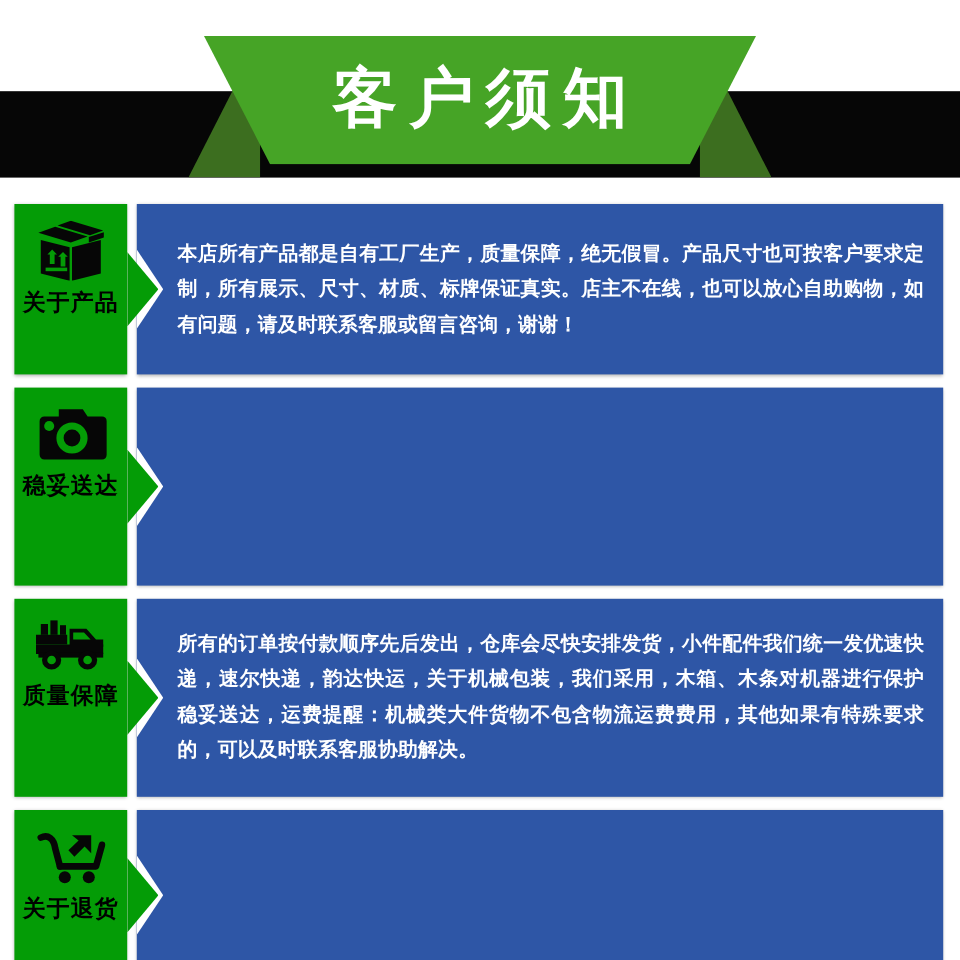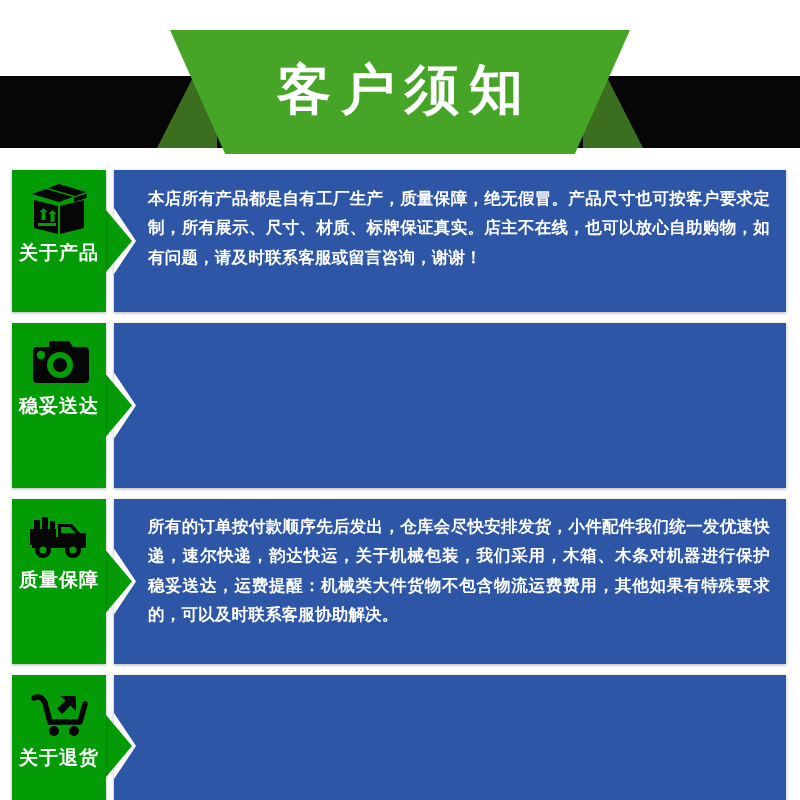--- a/index.html
+++ b/index.html
@@ -43,21 +43,21 @@
   }
   .banner-wing.right {
     left: 583px;
     clip-path: polygon(0% 0%, 100% 100%, 0% 100%);
   }
   .banner-plate {
     position: absolute;
     left: 170px;
     top: 30px;
     width: 460px;
-    height: 124px;
+    height: 107px;
     background: #46a426;
     clip-path: polygon(0% 0%, 100% 0%, 88% 100%, 12% 100%);
     display: flex;
     align-items: center;
     justify-content: center;
   }
   .banner-title {
     color: #ffffff;
     font-size: 54px;
     font-weight: bold;
@@ -104,21 +104,21 @@
     width: 62px;
     height: 54px;
     display: flex;
     align-items: center;
     justify-content: center;
   }
   .badge-icon svg { display: block; }
   .badge-label {
     margin-top: 6px;
     margin-bottom: 8px;
-    color: #ffffff;
+    color: #000000;
     font-size: 19px;
     font-weight: bold;
     letter-spacing: 1px;
     line-height: 1.1;
     white-space: nowrap;
   }
 
   
   .arrow-head {
     position: absolute;
@@ -133,21 +133,21 @@
   }
 
   
   .panel {
     position: relative;
     flex: 1 1 auto;
     margin-left: 8px;
     background: #2e56a6;
     box-shadow: 0 1px 3px rgba(0,0,0,0.32);
     display: flex;
-    align-items: flex-start;
+    align-items: center;
     z-index: 1;
   }
   .panel-notch {
     position: absolute;
     left: 0;
     top: 50%;
     transform: translateY(-50%);
     width: 22px;
     height: 66px;
     background: #ffffff;

